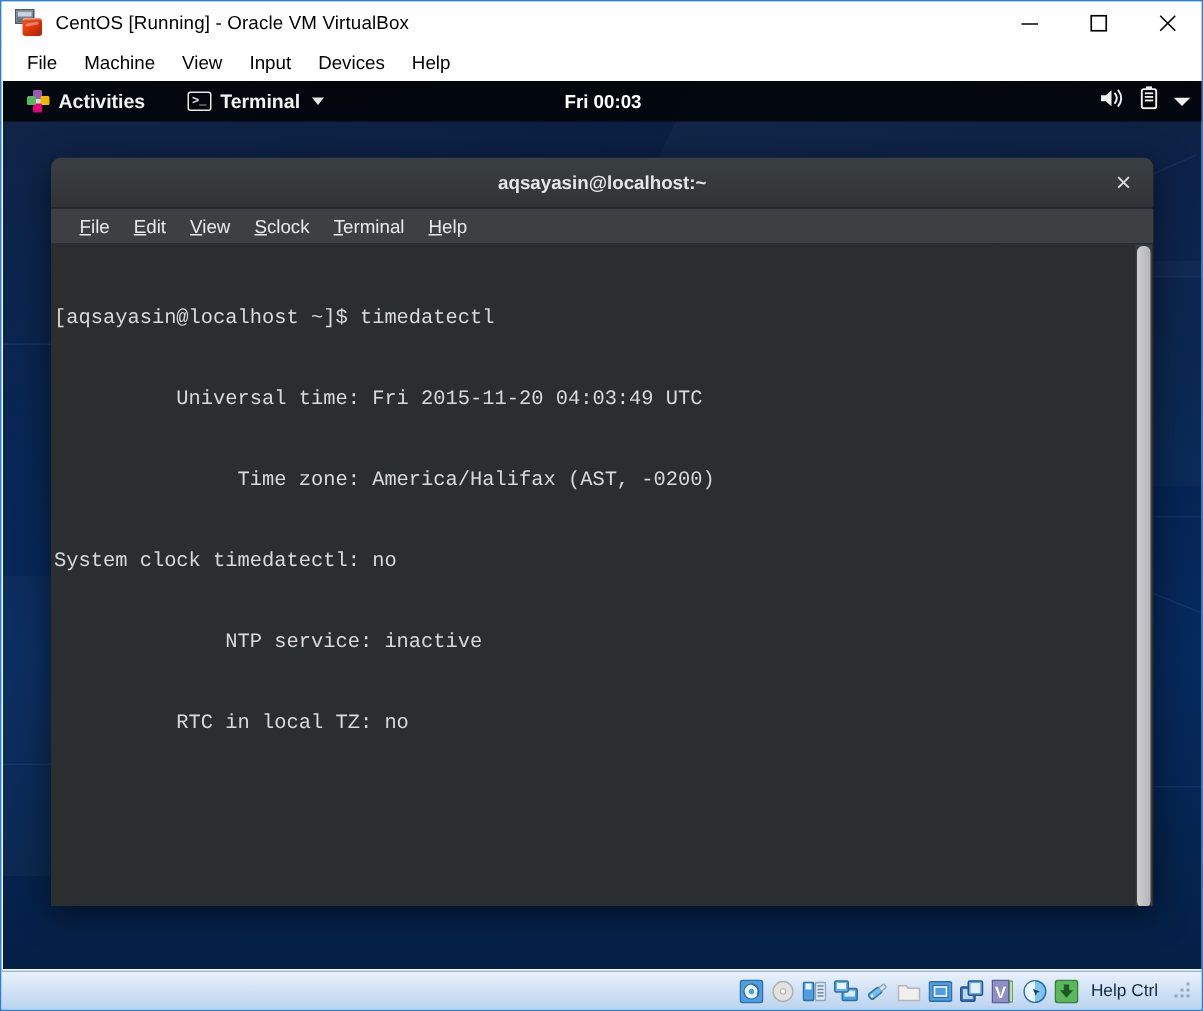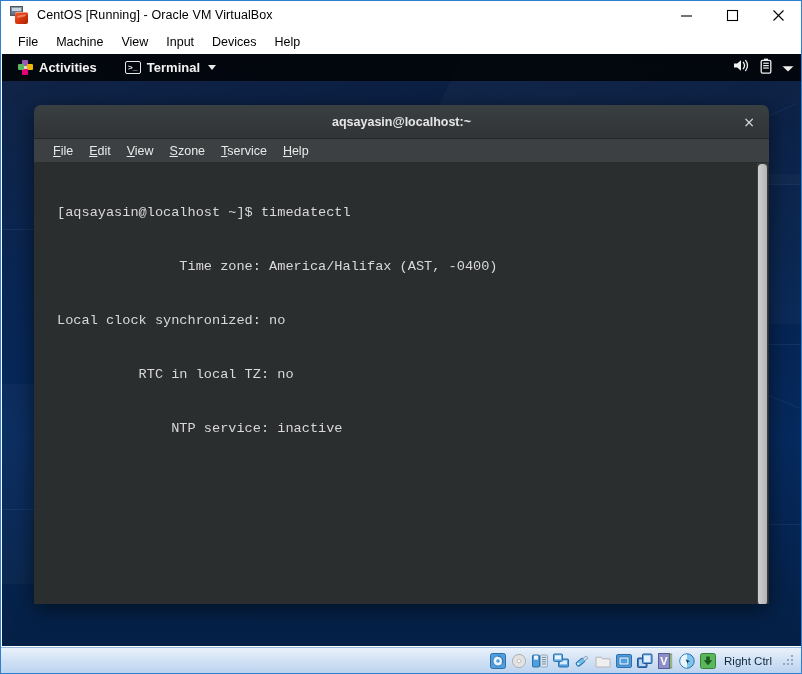--- a/index.html
+++ b/index.html
@@ -206,21 +206,21 @@
     overflow: hidden;
   }
   .tw-screen {
     padding: 5px 0 0 2px;
     font-family: "Liberation Mono", "DejaVu Sans Mono", monospace;
     font-size: 13.6px;
     line-height: 18px;
     color: #d9d9d9;
     white-space: pre;
   }
-  .tw-line { height: 18px; margin-left: 21px; }
+  .tw-line { height: 18px; }
   .tw-scrollbar {
     position: absolute; right: 1px; top: 0;
     width: 11px; height: 100%;
     background: #3a3d3f;
   }
   .tw-scrollthumb {
     position: absolute; left: 1px; top: 1px;
     width: 9px; height: 100%;
     background: linear-gradient(to right, #cfcfcf, #b4b4b4);
     border-radius: 4px;
@@ -320,20 +320,21 @@
           </span>
           <span>Activities</span>
         </div>
         <div class="gt-item" style="margin-left:12px;">
           <span class="term-ind-icon">&gt;_</span>
           <span>Terminal</span>
           <span class="caret-dn"></span>
         </div>
       </div>
 
+      <div class="gt-clock">Fri 00:03</div>
 
       <div class="gt-right">
         <span>
           <svg width="17" height="15" viewBox="0 0 17 15">
             <path d="M1 5.5h3.2L8 2.2v10.6L4.2 9.5H1z" fill="#f0f0f0"></path>
             <path d="M10.3 4.3a5.2 5.2 0 0 1 0 6.4" stroke="#f0f0f0" stroke-width="1.3" fill="none" stroke-linecap="round"></path>
             <path d="M12.6 2.4a8 8 0 0 1 0 10.2" stroke="#f0f0f0" stroke-width="1.3" fill="none" stroke-linecap="round"></path>
           </svg>
         </span>
         <span>
@@ -357,32 +358,33 @@
 
       <div class="tw-titlebar">
         <span class="tw-title">aqsayasin@localhost:~</span>
         <span class="tw-close">×</span>
       </div>
 
       <div class="tw-menubar">
         <div class="tw-menu-item"><u>F</u><span>ile</span></div>
         <div class="tw-menu-item"><u>E</u><span>dit</span></div>
         <div class="tw-menu-item"><u>V</u><span>iew</span></div>
-        <div class="tw-menu-item"><u>S</u><span>zone</span></div>
-        <div class="tw-menu-item"><u>T</u><span>service</span></div>
+        <div class="tw-menu-item"><u>S</u><span>clock</span></div>
+        <div class="tw-menu-item"><u>T</u><span>erminal</span></div>
         <div class="tw-menu-item"><u>H</u><span>elp</span></div>
       </div>
 
       <div class="tw-body">
         <div class="tw-screen">
           <div class="tw-line">[aqsayasin@localhost ~]$ timedatectl</div>
-          <div class="tw-line">               Time zone: America/Halifax (AST, -0400)</div>
-          <div class="tw-line">Local clock synchronized: no</div>
+          <div class="tw-line">          Universal time: Fri 2015-11-20 04:03:49 UTC</div>
+          <div class="tw-line">               Time zone: America/Halifax (AST, -0200)</div>
+          <div class="tw-line">System clock timedatectl: no</div>
+          <div class="tw-line">              NTP service: inactive</div>
           <div class="tw-line">          RTC in local TZ: no</div>
-          <div class="tw-line">              NTP service: inactive</div>
           
         </div>
         <div class="tw-scrollbar">
           <div class="tw-scrollthumb"></div>
         </div>
       </div>
 
     </div>
   </div>
 
@@ -474,21 +476,21 @@
       </svg>
     </span>
 
     <span class="sb-icon">
       <svg width="16" height="16" viewBox="0 0 16 16">
         <rect x="0.5" y="0.5" width="15" height="15" rx="2" fill="#5bb75b" stroke="#36803a"></rect>
         <path d="M8 12.2L3.6 7.2h2.6V3.4h3.6v3.8h2.6z" fill="#1d5a22"></path>
       </svg>
     </span>
 
-    <span class="sb-text">Right Ctrl</span>
+    <span class="sb-text">Help Ctrl</span>
 
     <span class="sb-grip">
       <i style="left:8px;top:8px;"></i>
         <i style="left:4px;top:8px;"></i>
         <i style="left:8px;top:4px;"></i>
         <i style="left:0px;top:8px;"></i>
         <i style="left:8px;top:0px;"></i>
         <i style="left:4px;top:4px;"></i>
     </span>
   </div>

